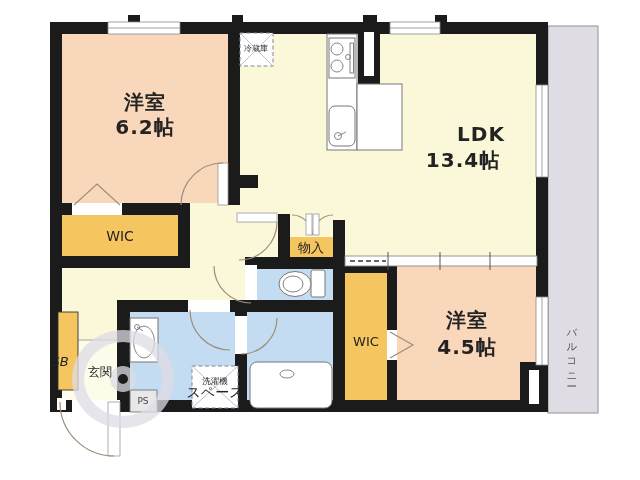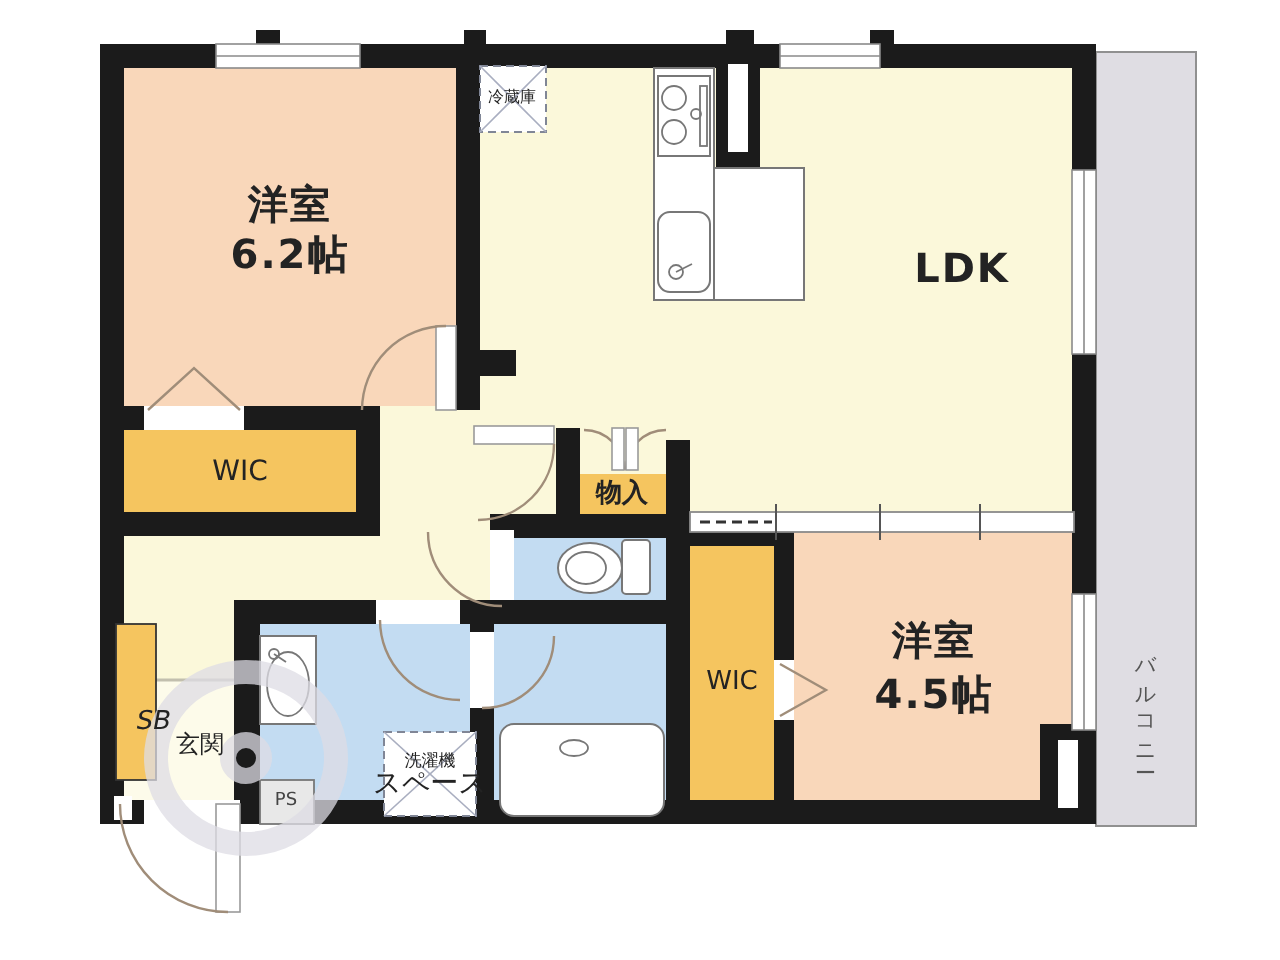--- a/index.html
+++ b/index.html
@@ -210,28 +210,29 @@
   </svg>
 
   <div class="wm wm-ring">
     <div class="wm-ring-inner"></div>
   </div>
 
   <div class="lbl room-lbl" style="left:145px;top:102px;">洋室</div>
   <div class="lbl room-lbl" style="left:145px;top:127px;text-align:right;">6.2帖</div>
 
   <div class="lbl room-lbl" style="left:481px;top:134px;">LDK</div>
+  <div class="lbl room-lbl" style="left:463px;top:160px;">13.4帖</div>
 
   <div class="lbl room-lbl" style="left:467px;top:320px;">洋室</div>
   <div class="lbl room-lbl" style="left:467px;top:347px;">4.5帖</div>
 
   <div class="lbl" style="left:120px;top:236px;font-size:14px;">WIC</div>
   <div class="lbl" style="left:366px;top:341px;font-size:13px;">WIC</div>
-  <div class="lbl" style="left:311px;top:247px;font-size:13px;font-weight:700;text-align:right;">物入</div>
+  <div class="lbl" style="left:311px;top:247px;font-size:13px;font-weight:400;text-align:right;">物入</div>
   <div class="lbl" style="left:100px;top:372px;font-size:12px;">玄関</div>
-  <div class="lbl" style="left:77px;top:361px;font-size:13px;font-style:italic;">SB</div>
+  <div class="lbl" style="left:60px;top:361px;font-size:13px;font-style:italic;">SB</div>
   <div class="lbl" style="left:143px;top:401px;font-size:9px;color:#444;">PS</div>
   <div class="lbl" style="left:256px;top:49px;font-size:8px;">冷蔵庫</div>
   <div class="lbl" style="left:215px;top:381px;font-size:8.5px;">洗濯機</div>
   <div class="lbl" style="left:215px;top:392px;font-size:14px;">スペース</div>
   <div class="lbl v-lbl" style="left:572px;top:352px;font-size:10.5px;">バルコニー</div>
 
 </div>
 
 </body></html>

